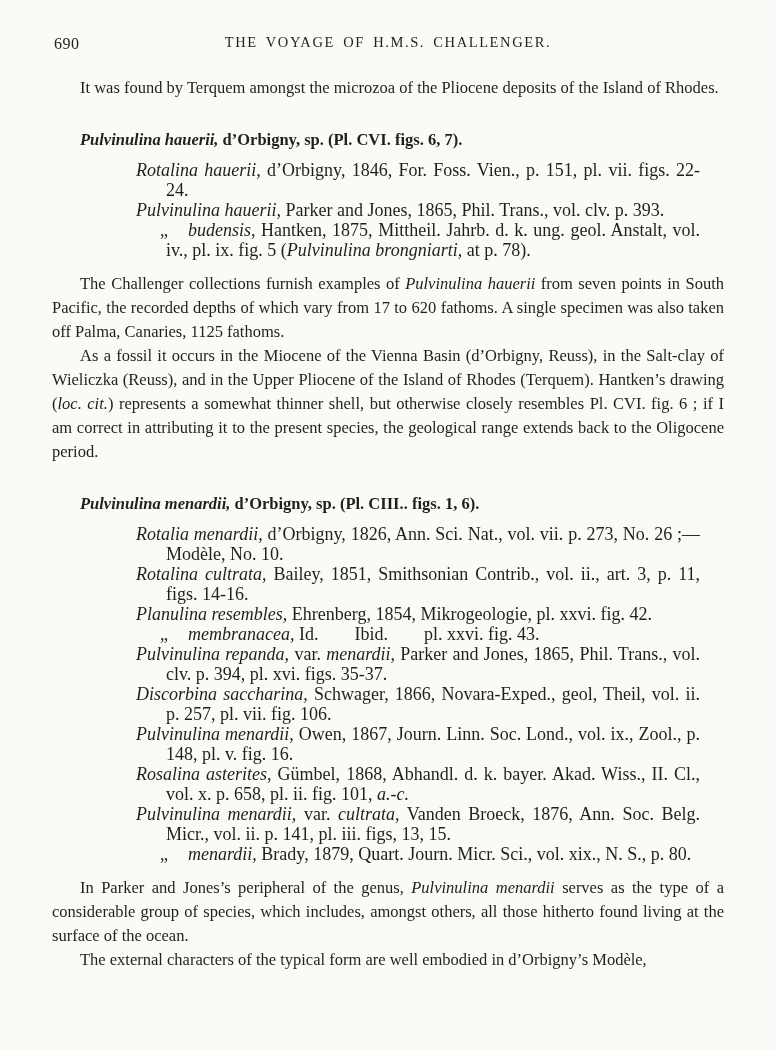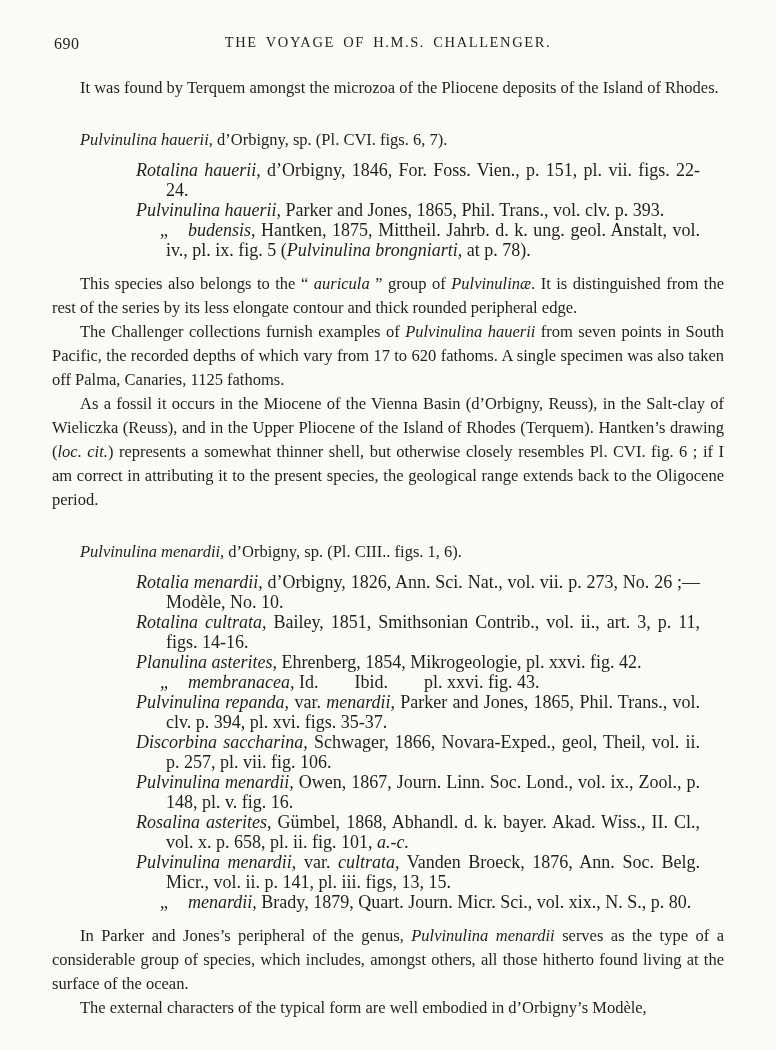--- a/index.html
+++ b/index.html
@@ -39,21 +39,21 @@
   p { margin: 0; }
   .body-para {
     font-size: 16.5px;
     line-height: 24px;
     text-align: justify;
   }
   .indent { text-indent: 28px; }
   .species-heading {
     font-size: 16.5px;
     line-height: 24px;
-    font-weight: normal;
+    font-weight: bold;
     font-style: normal;
     margin: 28px 0 8px 28px;
   }
   .synonymy {
     margin: 0 24px 12px 84px;
     font-size: 18px;
     line-height: 20px;
   }
   .syn-entry {
     padding-left: 30px;
@@ -82,31 +82,30 @@
 
   <p class="body-para indent"><span>It was found by Terquem amongst the microzoa of the Pliocene deposits of the Island of Rhodes.</span></p>
 
   <section>
     <h2 class="species-heading"><i>Pulvinulina hauerii,</i><span> d’Orbigny, sp. (Pl. CVI. figs. 6, 7).</span></h2>
     <div class="synonymy">
       <p class="syn-entry"><i>Rotalina hauerii,</i><span> d’Orbigny, 1846, For. Foss. Vien., p. 151, pl. vii. figs. 22-24.</span></p>
       <p class="syn-entry"><i>Pulvinulina hauerii,</i><span> Parker and Jones, 1865, Phil. Trans., vol. clv. p. 393.</span></p>
       <p class="syn-entry"><span class="ditto">„</span><i>budensis,</i><span> Hantken, 1875, Mittheil. Jahrb. d. k. ung. geol. Anstalt, vol. iv., pl. ix. fig. 5 (</span><i>Pulvinulina brongniarti,</i><span> at p. 78).</span></p>
     </div>
-    <p class="body-para indent"><span>This species also belongs to the “ </span><i>auricula</i><span> ” group of </span><i>Pulvinulinæ</i><span>. It is distinguished from the rest of the series by its less elongate contour and thick rounded peripheral edge.</span></p>
     <p class="body-para indent"><span>The Challenger collections furnish examples of </span><i>Pulvinulina hauerii</i><span> from seven points in South Pacific, the recorded depths of which vary from 17 to 620 fathoms. A single specimen was also taken off Palma, Canaries, 1125 fathoms.</span></p>
     <p class="body-para indent"><span>As a fossil it occurs in the Miocene of the Vienna Basin (d’Orbigny, Reuss), in the Salt-clay of Wieliczka (Reuss), and in the Upper Pliocene of the Island of Rhodes (Terquem). Hantken’s drawing (</span><i>loc. cit.</i><span>) represents a somewhat thinner shell, but otherwise closely resembles Pl. CVI. fig. 6 ; if I am correct in attributing it to the present species, the geological range extends back to the Oligocene period.</span></p>
   </section>
 
   <section>
     <h2 class="species-heading"><i>Pulvinulina menardii,</i><span> d’Orbigny, sp. (Pl. CIII.. figs. 1, 6).</span></h2>
     <div class="synonymy">
       <p class="syn-entry"><i>Rotalia menardii,</i><span> d’Orbigny, 1826, Ann. Sci. Nat., vol. vii. p. 273, No. 26 ;—Modèle, No. 10.</span></p>
       <p class="syn-entry"><i>Rotalina cultrata,</i><span> Bailey, 1851, Smithsonian Contrib., vol. ii., art. 3, p. 11, figs. 14-16.</span></p>
-      <p class="syn-entry"><i>Planulina asterites,</i><span> Ehrenberg, 1854, Mikrogeologie, pl. xxvi. fig. 42.</span></p>
+      <p class="syn-entry"><i>Planulina resembles,</i><span> Ehrenberg, 1854, Mikrogeologie, pl. xxvi. fig. 42.</span></p>
       <p class="syn-entry"><span class="ditto">„</span><i>membranacea,</i><span> Id.  Ibid.  pl. xxvi. fig. 43.</span></p>
       <p class="syn-entry"><i>Pulvinulina repanda,</i><span> var. </span><i>menardii,</i><span> Parker and Jones, 1865, Phil. Trans., vol. clv. p. 394, pl. xvi. figs. 35-37.</span></p>
       <p class="syn-entry"><i>Discorbina saccharina,</i><span> Schwager, 1866, Novara-Exped., geol, Theil, vol. ii. p. 257, pl. vii. fig. 106.</span></p>
       <p class="syn-entry"><i>Pulvinulina menardii,</i><span> Owen, 1867, Journ. Linn. Soc. Lond., vol. ix., Zool., p. 148, pl. v. fig. 16.</span></p>
       <p class="syn-entry"><i>Rosalina asterites,</i><span> Gümbel, 1868, Abhandl. d. k. bayer. Akad. Wiss., II. Cl., vol. x. p. 658, pl. ii. fig. 101, </span><i>a.-c.</i></p>
       <p class="syn-entry"><i>Pulvinulina menardii,</i><span> var. </span><i>cultrata,</i><span> Vanden Broeck, 1876, Ann. Soc. Belg. Micr., vol. ii. p. 141, pl. iii. figs, 13, 15.</span></p>
       <p class="syn-entry"><span class="ditto">„</span><i>menardii,</i><span> Brady, 1879, Quart. Journ. Micr. Sci., vol. xix., N. S., p. 80.</span></p>
     </div>
     <p class="body-para indent"><span>In Parker and Jones’s peripheral of the genus, </span><i>Pulvinulina menardii</i><span> serves as the type of a considerable group of species, which includes, amongst others, all those hitherto found living at the surface of the ocean.</span></p>
     <p class="body-para indent"><span>The external characters of the typical form are well embodied in d’Orbigny’s Modèle,</span></p>

